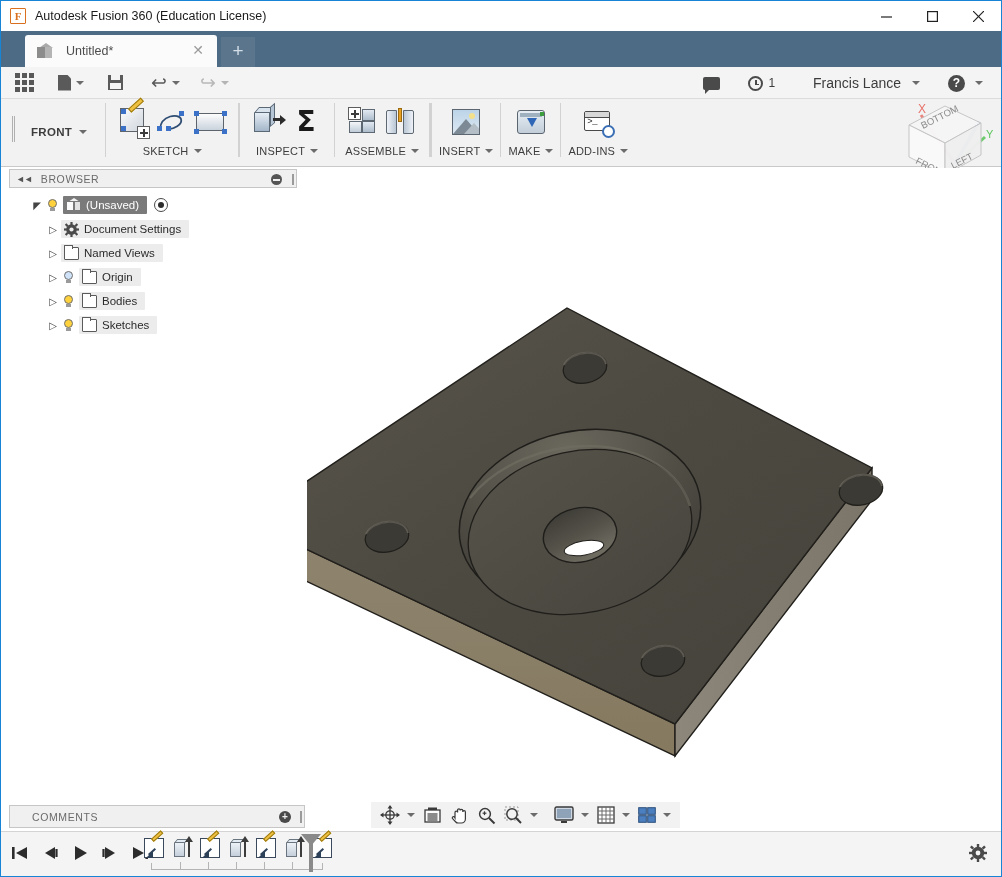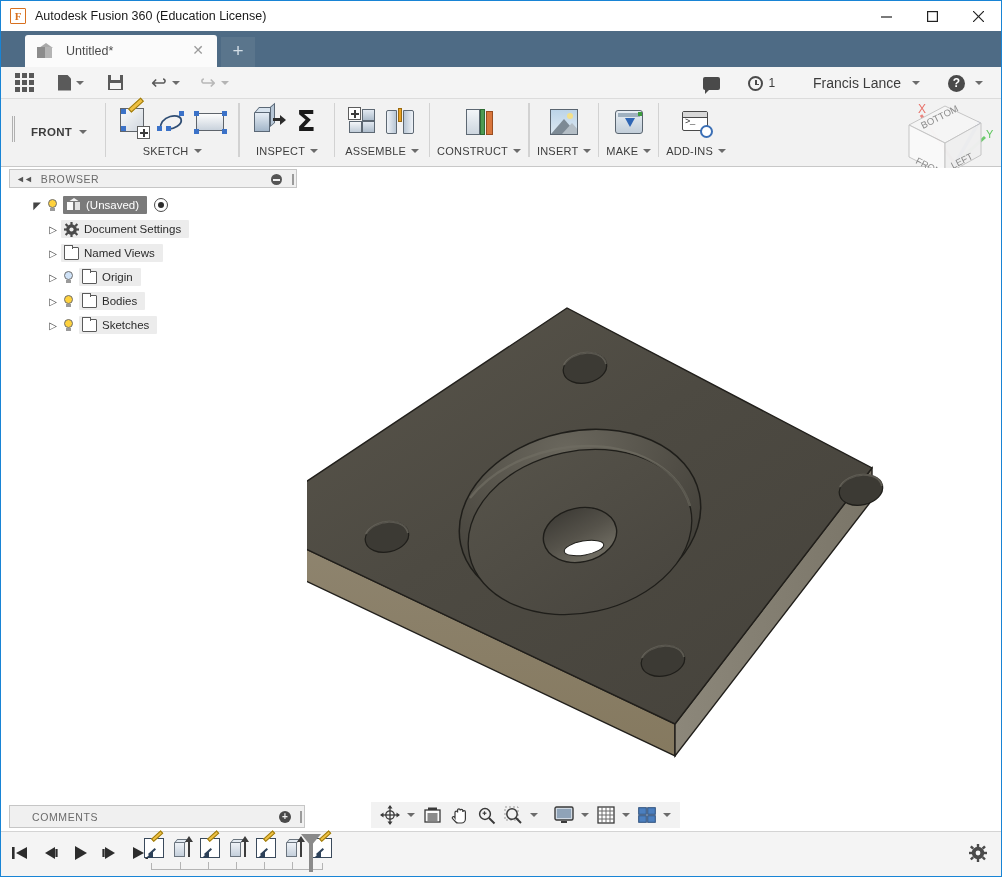--- a/index.html
+++ b/index.html
@@ -483,33 +483,20 @@
             <i class="pin"></i>
         </span>
       </div>
       <div class="rb-label">
         <span>ASSEMBLE</span>
         <span class="caret"></span>
       </div>
     </div>
     <div class="rb-sep"></div>
 
-    <div class="rb-group">
-      <div class="rb-icons">
-        <span class="ic ic-plane">
-          <i class="p1"></i>
-            <i class="p2"></i>
-            <i class="p3"></i>
-        </span>
-      </div>
-      <div class="rb-label">
-        <span>CONSTRUCT</span>
-        <span class="caret"></span>
-      </div>
-    </div>
     <div class="rb-sep"></div>
 
     <div class="rb-sep"></div>
 
     <div class="rb-group">
       <div class="rb-icons">
         <span class="ic ic-insert">
           <span class="img">
               <i class="mt"></i>
               <i class="mt2"></i>

